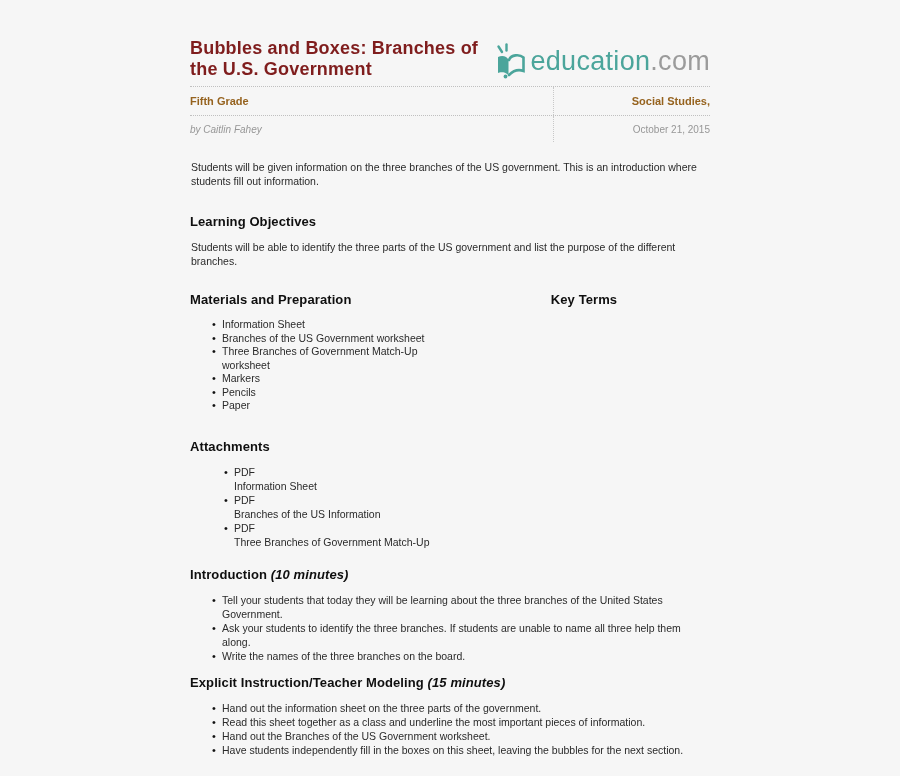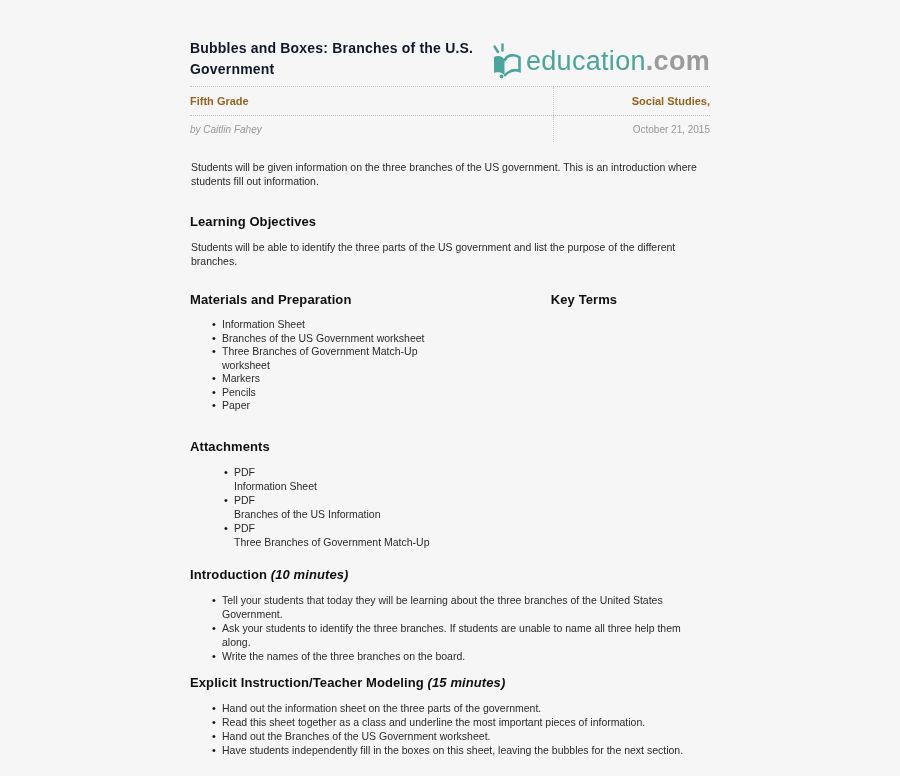--- a/index.html
+++ b/index.html
@@ -24,42 +24,42 @@
 
   
   .header-row {
     display: flex;
     align-items: flex-start;
     justify-content: space-between;
     margin-bottom: 6px;
   }
   .doc-title {
     width: 318px;
-    font-size: 14px;
+    font-size: 18px;
     line-height: 21px;
     font-weight: bold;
-    color: #0f172a;
+    color: #7f1d1d;
     letter-spacing: 0.2px;
   }
   .logo {
     display: flex;
     align-items: flex-start;
     margin-top: 5px;
   }
   .logo svg { display: block; }
   .logo-text {
     font-size: 27px;
     line-height: 30px;
     font-weight: 500;
     letter-spacing: 0.3px;
     margin-left: 3px;
     margin-top: 3px;
   }
   .logo-brand { color: #4ba59b; }
-  .logo-suffix { color: #9b9b9b; font-weight: bold; }
+  .logo-suffix { color: #9b9b9b; }
 
   .meta {
     border-top: 1px dotted #c0c0c0;
   }
   .meta-row {
     display: flex;
     align-items: center;
   }
   .meta-row.grade-row {
     height: 28px;

